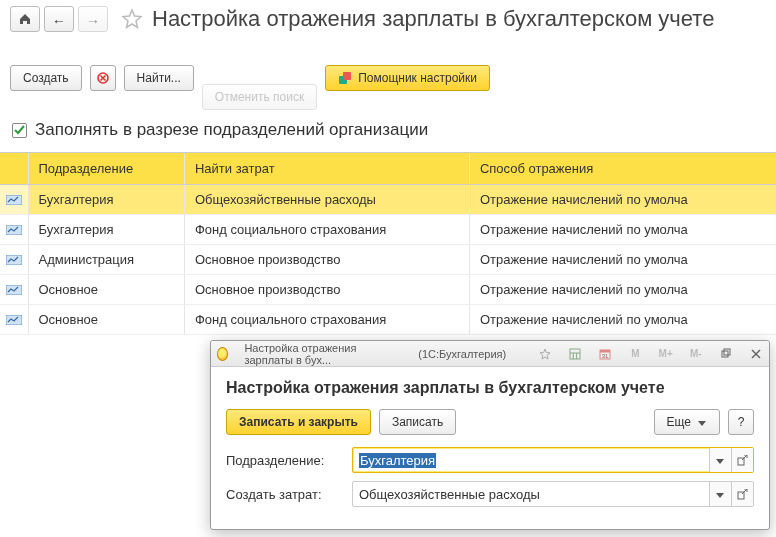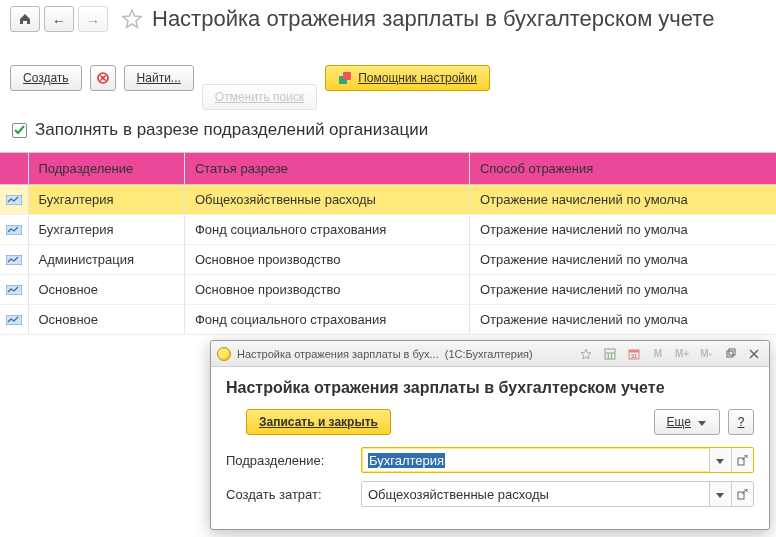--- a/index.html
+++ b/index.html
@@ -8,58 +8,58 @@
   
   .topbar { display: flex; align-items: center; padding: 6px 10px 10px 10px; gap: 4px; }
   .nav-btn { width: 30px; height: 26px; border: 1px solid #bbb; background: linear-gradient(#fff,#eee); border-radius: 3px; display: inline-flex; align-items: center; justify-content: center; cursor: pointer; }
   .nav-btn.disabled { opacity: 0.55; }
   .nav-arrow { font-size: 14px; line-height: 1; color: #333; }
   .star { width: 24px; height: 24px; margin: 0 4px 0 8px; }
   .page-title { font-size: 22px; font-weight: normal; color: #444; }
 
   
   .toolbar { display: flex; align-items: center; padding: 4px 10px 10px 10px; gap: 8px; }
-  .btn { height: 26px; padding: 0 12px; border: 1px solid #a9a9a9; background: linear-gradient(#fff,#ededed); border-radius: 3px; font-size: 12px; cursor: pointer; display: inline-flex; align-items: center; gap: 6px; color: #333; text-decoration: underline; }
+  .btn { height: 26px; padding: 0 12px; border: 1px solid #a9a9a9; background: linear-gradient(#fff,#ededed); border-radius: 3px; font-size: 12px; cursor: pointer; display: inline-flex; align-items: center; gap: 6px; color: #333; }
   .btn.disabled { opacity: 0.55; color: #999; border-color: #ccc; margin-top: 38px; }
   .btn-icon { width: 26px; padding: 0; justify-content: center; }
   .btn-special { background: linear-gradient(#ffe97a,#ffd22e); border-color: #c9a500; font-weight: normal; }
   .btn-primary { background: linear-gradient(#ffe97a,#ffd22e); border-color: #c9a500; font-weight: bold; }
   .red-x svg { display:block; }
 
   
   .checkrow { display:flex; align-items:center; padding: 0 10px 12px 12px; gap: 8px; font-size: 17px; }
   .chk { width: 15px; height: 15px; border: 1px solid #888; border-radius: 2px; display:inline-flex; align-items:center; justify-content:center; background:#fff; }
   .chk svg { display:block; }
 
   
   .tbl { width: 100%; border-collapse: collapse; }
-  .tbl th { text-align:left; font-weight: normal; font-size: 13px; color:#333; background:#ec4899; border-top:1px solid #ccc; border-bottom:1px solid #ccc; padding: 8px 10px; }
+  .tbl th { text-align:left; font-weight: normal; font-size: 13px; color:#333; background:#fde047; border-top:1px solid #ccc; border-bottom:1px solid #ccc; padding: 8px 10px; }
   .tbl th + th, .tbl td + td { border-left: 1px solid #e5e5e5; }
   .tbl td { padding: 7px 10px; border-bottom: 1px solid #eee; font-size: 13px; white-space: nowrap; }
   .tbl .cell-icon { width: 28px; text-align:center; padding: 7px 4px; }
   .row-icon svg { display:block; margin:auto; }
   tr.selected td { background: #ffe97a; }
   tr.selected td.cell-icon { background: #fff6c4; }
 
   
   .dialog { position: absolute; left: 210px; top: 340px; width: 560px; border: 1px solid #999; background: #fff; box-shadow: 0 4px 16px rgba(0,0,0,0.25); border-radius: 3px; }
-  .dlg-title { height: 26px; background: linear-gradient(#f6f6f6,#e8e8e8); border-bottom:1px solid #ccc; display:flex; align-items:center; padding: 0 6px; font-size: 11px; color:#555; gap:6px; border-radius: 3px 3px 0 0; }
+  .dlg-title { height: 26px; background: linear-gradient(#f6f6f6,#e8e8e8); border-bottom:1px solid #ccc; display:flex; align-items:center; padding: 0 6px; font-size: 11px; color:#555; gap:16px; border-radius: 3px 3px 0 0; }
   .dlg-title .spacer { flex:1; }
   .dlg-title .tbtn { width: 18px; height: 18px; display:inline-flex; align-items:center; justify-content:center; font-size:10px; color:#666; cursor:pointer; }
   .dlg-title .tbtn.dim { color:#bbb; font-weight:bold; }
   .dlg-title .logo { width:14px; height:14px; border-radius:50%; background: radial-gradient(circle at 40% 40%, #ffec6a 40%, #f0a000 100%); border:1px solid #c98a00; }
 
   .dlg-body { padding: 12px 15px 14px 15px; }
   .dlg-head { font-size: 16px; font-weight: bold; color: #333; margin-bottom: 12px; }
-  .dlg-toolbar { display:flex; align-items:center; gap:8px; margin-bottom: 12px; margin-left: 20px; }
+  .dlg-toolbar { display:flex; align-items:center; gap:8px; margin-bottom: 12px; }
   .dlg-toolbar .flex { flex:1; }
   .dd { width:10px; display:inline-block; }
   .dd::after { content:""; display:inline-block; border-left:4px solid transparent; border-right:4px solid transparent; border-top:5px solid #555; }
 
-  .form-row { display:flex; align-items:center; gap: 20px; margin-bottom: 8px; }
+  .form-row { display:flex; align-items:center; gap: 11px; margin-bottom: 8px; }
   .form-row label { width: 115px; font-size: 13px; }
   .field-wrap { flex:1; display:flex; align-items:stretch; height: 26px; border:1px solid #ccc; border-radius:2px; overflow:hidden; }
   .field-wrap.focused { border:1px solid #e6b800; box-shadow: 0 0 0 1px #ffe97a inset; }
   .field-input { flex:1; padding: 3px 6px; font-size: 13px; display:flex; align-items:center; }
   .field-input .sel-text { background:#2f6fb0; color:#fff; padding:0 1px; }
   .field-btn { width: 22px; border-left:1px solid #ccc; display:flex; align-items:center; justify-content:center; background:#fafafa; cursor:pointer; font-size:11px; color:#555; }
   .helper-icon svg { display:block; }
 </style>
 </head>
 <body>
@@ -112,21 +112,21 @@
       </svg>
   </span>
   <span>Заполнять в разрезе подразделений организации</span>
 </div>
 
 <table class="tbl">
   <thead>
     <tr>
       <th class="cell-icon"></th>
       <th>Подразделение</th>
-      <th>Статья разрезе</th>
+      <th>Найти затрат</th>
       <th>Способ отражения</th>
     </tr>
   </thead>
   <tbody id="tbody">
       <tr class="selected">
         <td class="cell-icon"><span class="row-icon"><svg width="16" height="10" viewBox="0 0 16 10">
               <rect x="0" y="0" width="16" height="10" fill="#cfe3f5" stroke="#6a9ac9"></rect>
               <path d="M2 7 L5 4 L8 6 L12 2" fill="none" stroke="#3a6aa0" stroke-width="1.2"></path>
             </svg></span></td>
         <td>Бухгалтерия</td>
@@ -212,20 +212,21 @@
           <path d="M1 1 L9 9 M9 1 L1 9" stroke="#666" stroke-width="1.5"></path>
         </svg>
     </span>
   </div>
 
   <div class="dlg-body">
     <div class="dlg-head">Настройка отражения зарплаты в бухгалтерском учете</div>
 
     <div class="dlg-toolbar">
       <button class="btn btn-primary">Записать и закрыть</button>
+      <button class="btn">Записать</button>
       <span class="flex"></span>
       <button class="btn">
         <span>Еще</span>
         <span class="dd"></span>
       </button>
       <button class="btn btn-icon">?</button>
     </div>
 
     <div class="form-row">
       <label>Подразделение:</label>

